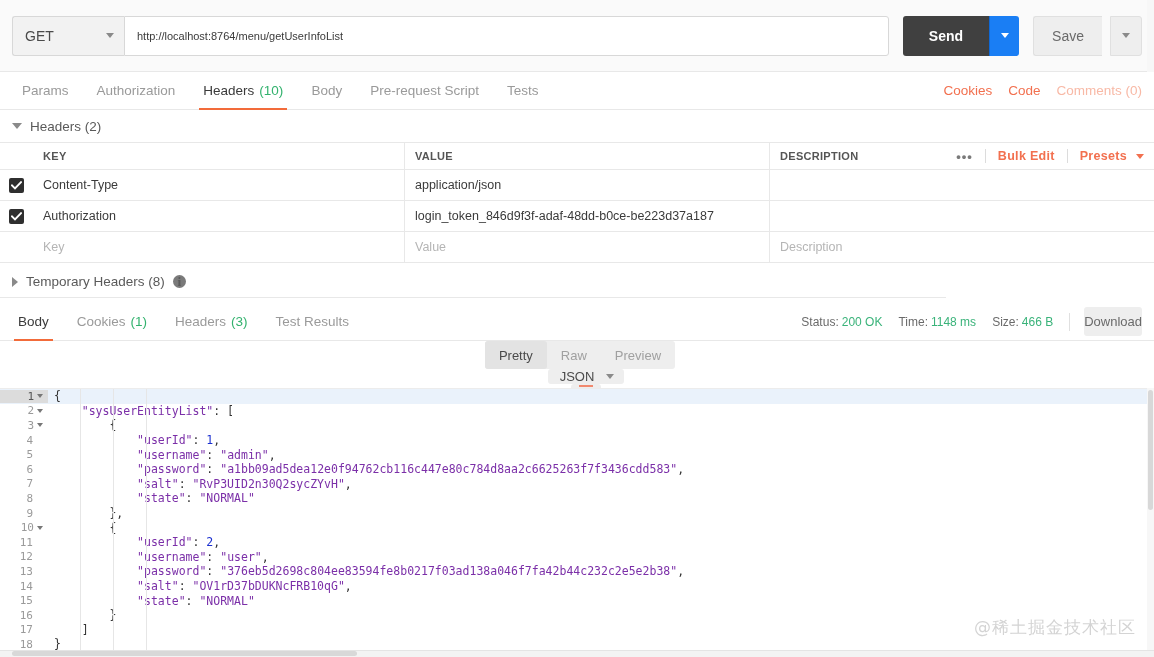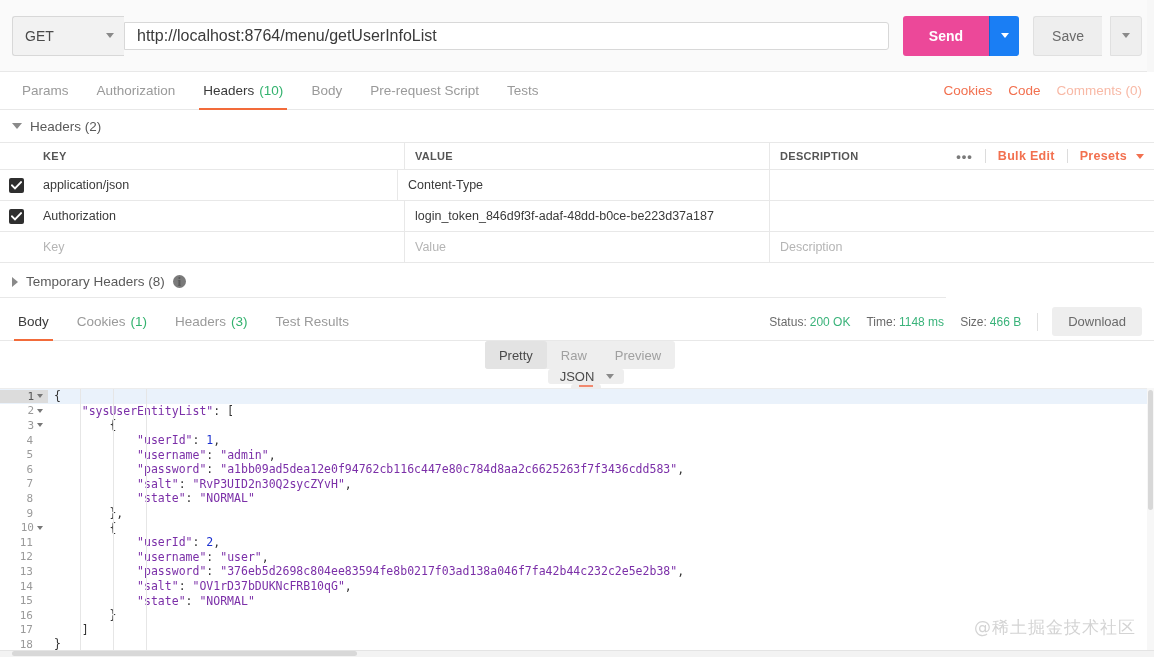--- a/index.html
+++ b/index.html
@@ -20,27 +20,27 @@
   }
   .method-select {
     width: 112px; height: 40px; border: 1px solid #d8d8d8; border-right: none;
     background: #f2f2f2; border-radius: 3px 0 0 3px;
     display: flex; align-items: center; justify-content: space-between;
     padding: 0 10px 0 12px; font-size: 14px; color: #4a4a4a; cursor: pointer;
   }
   .caret { width:0;height:0;border-left:4px solid transparent;border-right:4px solid transparent;border-top:5px solid #8a8a8a; }
   .caret-w { border-top-color:#ffffff; }
   .url-input {
-    flex: 1; height: 28px; border: 1px solid #d8d8d8; background:#fff;
-    border-radius: 0 3px 3px 0; padding: 0 12px; font-size: 16px; color: #3a3a3a;
+    flex: 1; height: 40px; border: 1px solid #d8d8d8; background:#fff;
+    border-radius: 0 3px 3px 0; padding: 0 12px; font-size: 11px; color: #3a3a3a;
     display: flex; align-items: center; outline: none;
   }
   .send-wrap { display:flex; margin-left: 14px; }
   .send-btn {
-    height: 40px; background: #ec4899; color:#fff; font-weight: bold; font-size: 14px;
+    height: 40px; background: #404040; color:#fff; font-weight: bold; font-size: 14px;
     border: none; border-radius: 3px 0 0 3px; padding: 0 26px; cursor: pointer;
     display:flex; align-items:center; justify-content:center;
   }
   .send-caret {
     height:40px; width:30px; background:#1a7ef4; border:none; border-left:1px solid #1069d6;
     border-radius: 0 3px 3px 0; display:flex; align-items:center; justify-content:center; cursor:pointer;
   }
   .save-wrap { display:flex; margin-left: 14px; margin-right: 12px; gap: 8px; }
   .save-btn {
     height:40px; background:#eeeeee; color:#6a6a6a; font-size:14px; border:1px solid #e0e0e0;
@@ -100,21 +100,21 @@
     font-size:9px;font-weight:bold;display:flex;align-items:center;justify-content:center;
     margin-left:8px; cursor:pointer; font-family:"Liberation Serif", serif;
   }
 
   
   .resp-tabs { position:absolute; left:0; top:303px; width:1154px; height:38px; border-bottom:1px solid #e8e8e8; display:flex; align-items:center; padding-left:4px;}
   .resp-meta { margin-left:auto; display:flex; align-items:center; padding-right:12px; font-size:12px; color:#6a6a6a; }
   .meta-item { margin-left:16px; }
   .meta-val { color:#3ab37a; font-weight:normal; margin-left:3px;}
   .meta-vdiv { width:1px; height:18px; background:#e0e0e0; margin-left:16px;}
-  .dl-btn { margin-left:14px; background:#eeeeee; color:#6a6a6a; font-size:13px; padding:7px 16px; border-radius:3px; cursor:pointer;}
+  .dl-btn { margin-left:14px; background:#eeeeee; color:#6a6a6a; font-size:13px; padding:7px 0; border-radius:3px; cursor:pointer;}
 
   
   .body-tools { position:absolute; left:0; top:341px; width:1154px; height:46px; display:flex; align-items:center; padding-left:6px;flex-direction:column; }
   .seg { display:flex; background:#eeeeee; border-radius:3px; height:28px; align-items:center;}
   .seg-item { font-size:13px; color:#a0a0a0; padding:0 14px; height:28px; display:flex; align-items:center; cursor:pointer; border-radius:3px;}
   .seg-item.active { color:#4a4a4a; background:#e3e3e3; }
   .json-sel { margin-left:12px; background:#eeeeee; border-radius:3px; height:28px; display:flex; align-items:center; padding:0 10px 0 12px; font-size:13px; color:#4a4a4a; cursor:pointer; gap:12px;}
   .wrap-btn { margin-left:12px; background:#eeeeee; border-radius:3px; height:28px; width:30px; display:flex; align-items:center; justify-content:center; cursor:pointer;}
   .body-right { margin-left:auto; display:flex; align-items:center; gap:18px; padding-right:14px;}
 
@@ -228,22 +228,22 @@
     </div>
 
     <div class="tr">
       <div class="cell c-chk">
         <span class="chk">
           <svg width="11" height="9" viewBox="0 0 11 9">
               <path d="M1 4.4L4 7.4L10 1.2" stroke="#ffffff" stroke-width="1.9" fill="none" stroke-linecap="square"></path>
             </svg>
         </span>
       </div>
+      <div class="cell c-key">Content-Type</div>
       <div class="cell c-val">application/json</div>
-      <div class="cell c-key">Content-Type</div>
       <div class="cell c-desc"></div>
     </div>
 
     <div class="tr">
       <div class="cell c-chk">
         <span class="chk">
           <svg width="11" height="9" viewBox="0 0 11 9">
               <path d="M1 4.4L4 7.4L10 1.2" stroke="#ffffff" stroke-width="1.9" fill="none" stroke-linecap="square"></path>
             </svg>
         </span>

